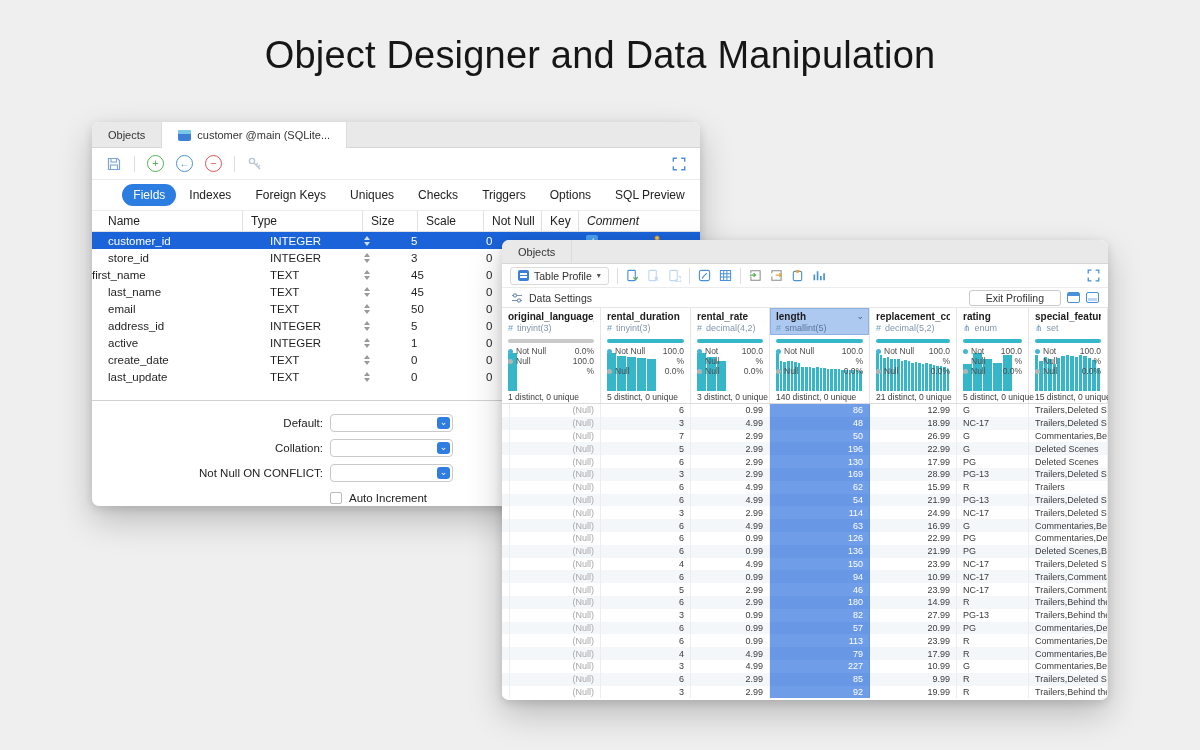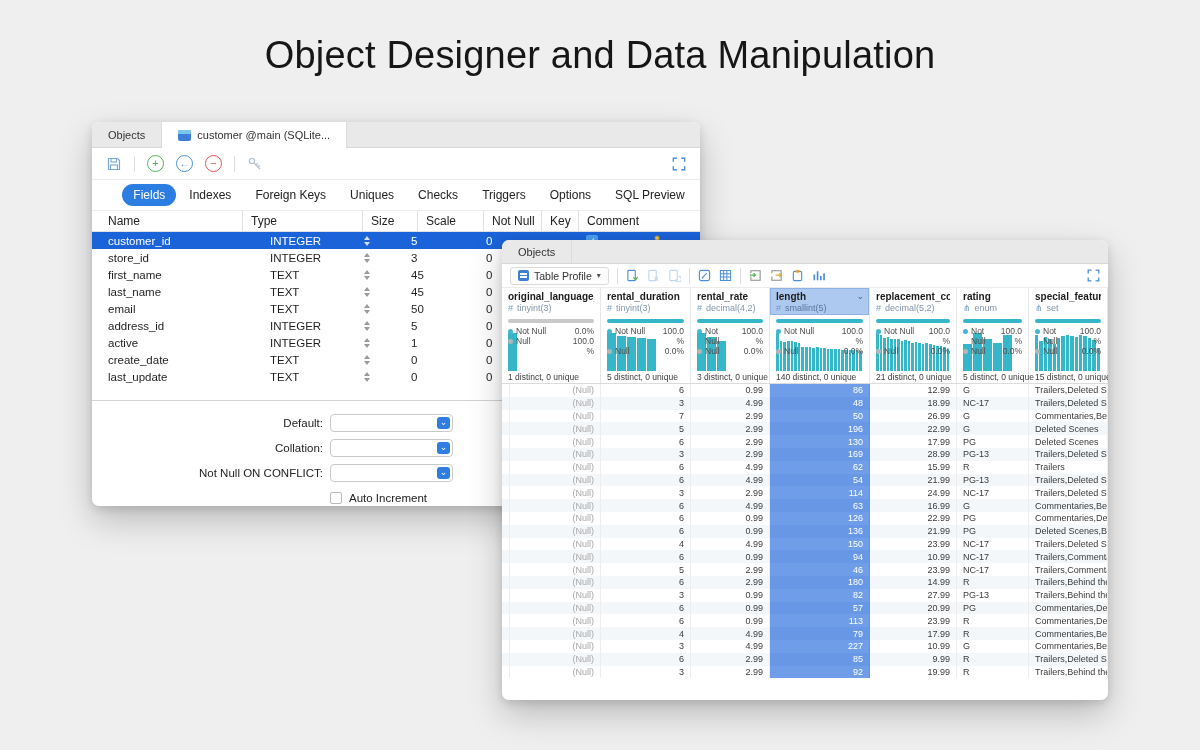--- a/index.html
+++ b/index.html
@@ -194,21 +194,21 @@
       <span class="navtab">SQL Preview</span>
     </div>
 
   <div class="dhead">
       <div class="hc" style="width: 150px;">Name</div>
       <div class="hc" style="width: 120px;">Type</div>
       <div class="hc" style="width: 55px;">Size</div>
       <div class="hc" style="width: 66px;">Scale</div>
       <div class="hc" style="width: 58px;">Not Null</div>
       <div class="hc" style="width: 37px;">Key</div>
-      <div class="hc" style="width: auto; flex: 1 1 0%;">Comment</div>
+      <div class="hc" style="width: auto; flex: 1 1 0%; font-style: italic;">Comment</div>
     </div>
   <div class="drows">
       <div class="drow selected">
         <div class="dc" style="width: 150px; padding-left: 16px;">customer_id</div>
         <div class="dc" style="width: 120px; padding-left: 8px;">INTEGER<span class="spin">
             <i class="up"></i>
             <i class="dn"></i>
           </span></div>
         <div class="dc" style="width: 55px; padding-left: 9px;">5</div>
         <div class="dc" style="width: 66px; padding-left: 9px;">0</div>
@@ -232,21 +232,21 @@
             <i class="up"></i>
             <i class="dn"></i>
           </span></div>
         <div class="dc" style="width: 55px; padding-left: 9px;">3</div>
         <div class="dc" style="width: 66px; padding-left: 9px;">0</div>
         <div class="dc" style="width: 58px; justify-content: center;"></div>
         <div class="dc" style="width: 37px; justify-content: center;"></div>
         <div class="dc" style="flex: 1 1 0%;"></div>
       </div>
       <div class="drow">
-        <div class="dc" style="width: 150px; padding-left: 16px;">first_name</div>
+        <div class="dc" style="width: 150px; ">first_name</div>
         <div class="dc" style="width: 120px; padding-left: 8px;">TEXT<span class="spin">
             <i class="up"></i>
             <i class="dn"></i>
           </span></div>
         <div class="dc" style="width: 55px; padding-left: 9px;">45</div>
         <div class="dc" style="width: 66px; padding-left: 9px;">0</div>
         <div class="dc" style="width: 58px; justify-content: center;"></div>
         <div class="dc" style="width: 37px; justify-content: center;"></div>
         <div class="dc" style="flex: 1 1 0%;"></div>
       </div>
@@ -418,20 +418,33 @@
           <path d="M2.5 12V6M6 12V2.5M9.5 12V7.5M13 12V4.5" fill="none" stroke="#4a90d9" stroke-width="1.8"></path>
         </svg>
     </span>
     <span class="push">
       <svg width="13" height="13" viewBox="0 0 16 16">
           <path d="M1.5 5.5v-4h4 M10.5 1.5h4v4 M14.5 10.5v4h-4 M5.5 14.5h-4v-4" fill="none" stroke="#4a90d9" stroke-width="1.6"></path>
         </svg>
     </span>
   </div>
 
+  <div class="setbar">
+    <span>
+      <svg width="12" height="12" viewBox="0 0 12 12">
+          <path d="M1 3.5h10M1 8.5h10" stroke="#7a94b8" stroke-width="1.2"></path>
+          <circle cx="4" cy="3.5" r="1.6" fill="#fff" stroke="#7a94b8" stroke-width="1.1"></circle>
+          <circle cx="8" cy="8.5" r="1.6" fill="#fff" stroke="#7a94b8" stroke-width="1.1"></circle>
+        </svg>
+    </span>
+    <span>Data Settings</span>
+    <span class="exitbtn">Exit Profiling</span>
+    <span class="winicon top"></span>
+    <span class="winicon bot"></span>
+  </div>
 
   <div class="profrow">
       <div class="panel" style="width: 99px;">
         <div class="phead">
           <div class="pname">original_language_id</div>
           <div class="ptype">
             <span class="ticn">#</span>
             <span>tinyint(3)</span>
           </div>
         </div>

